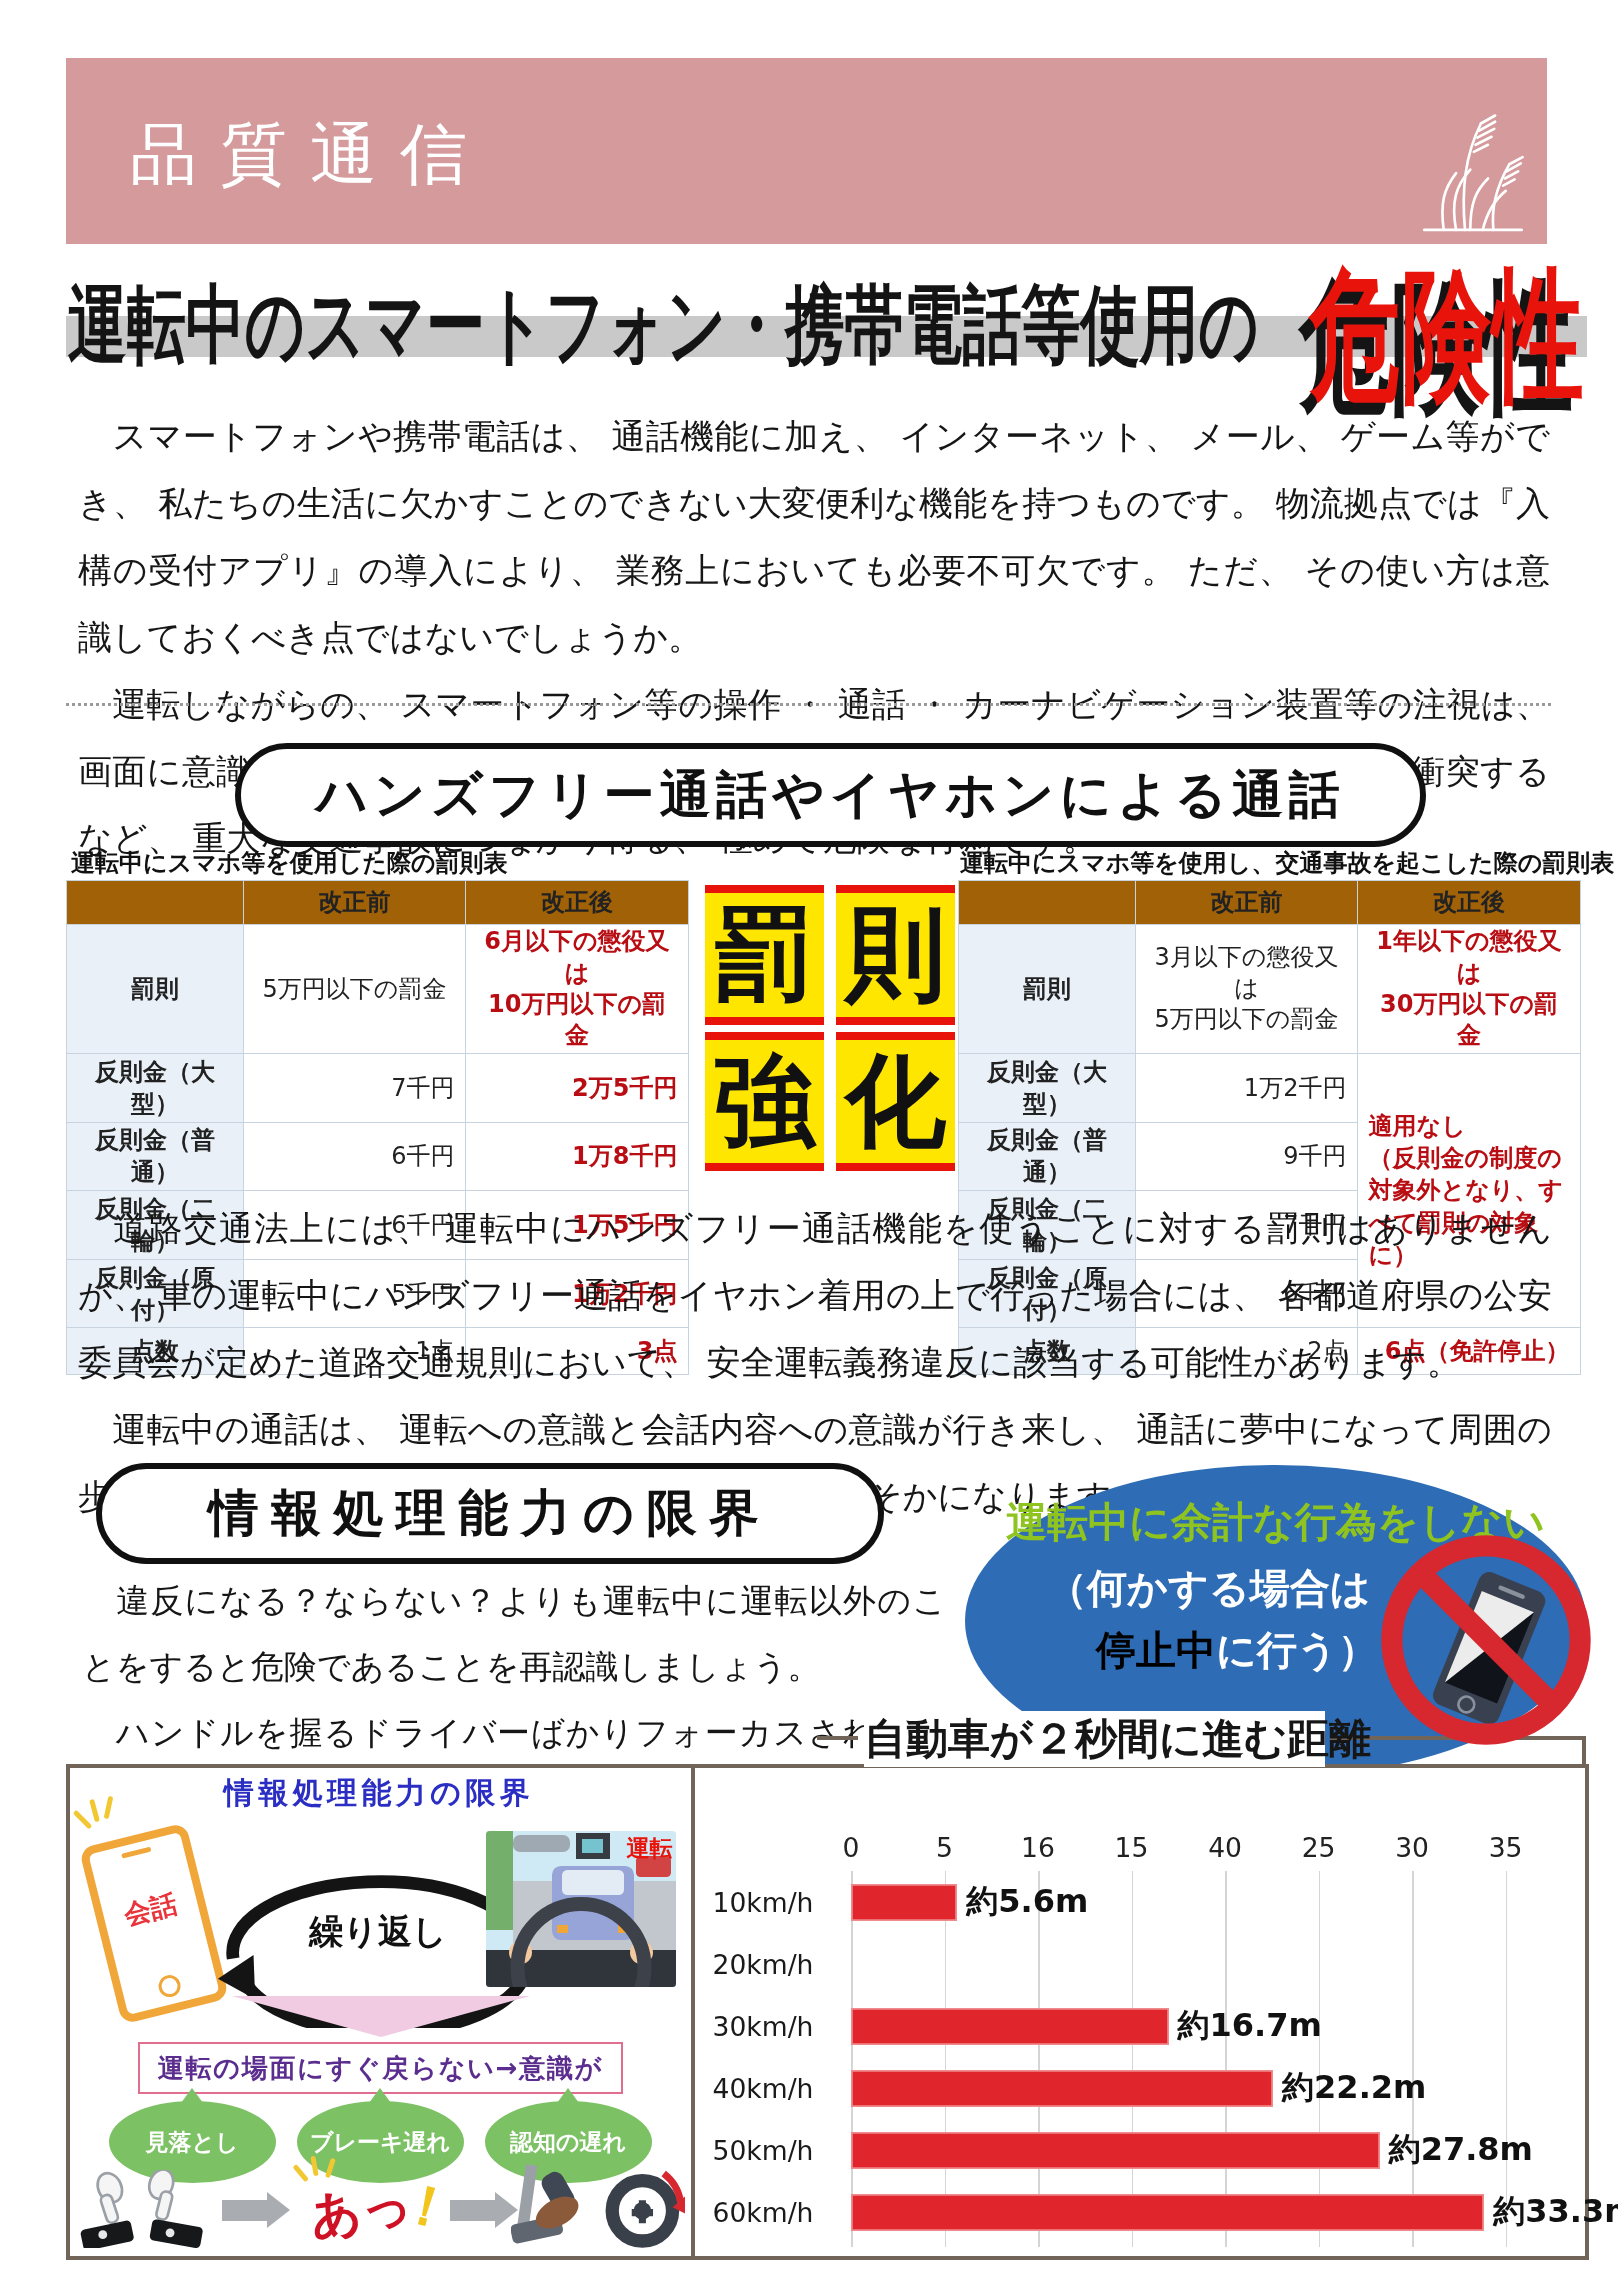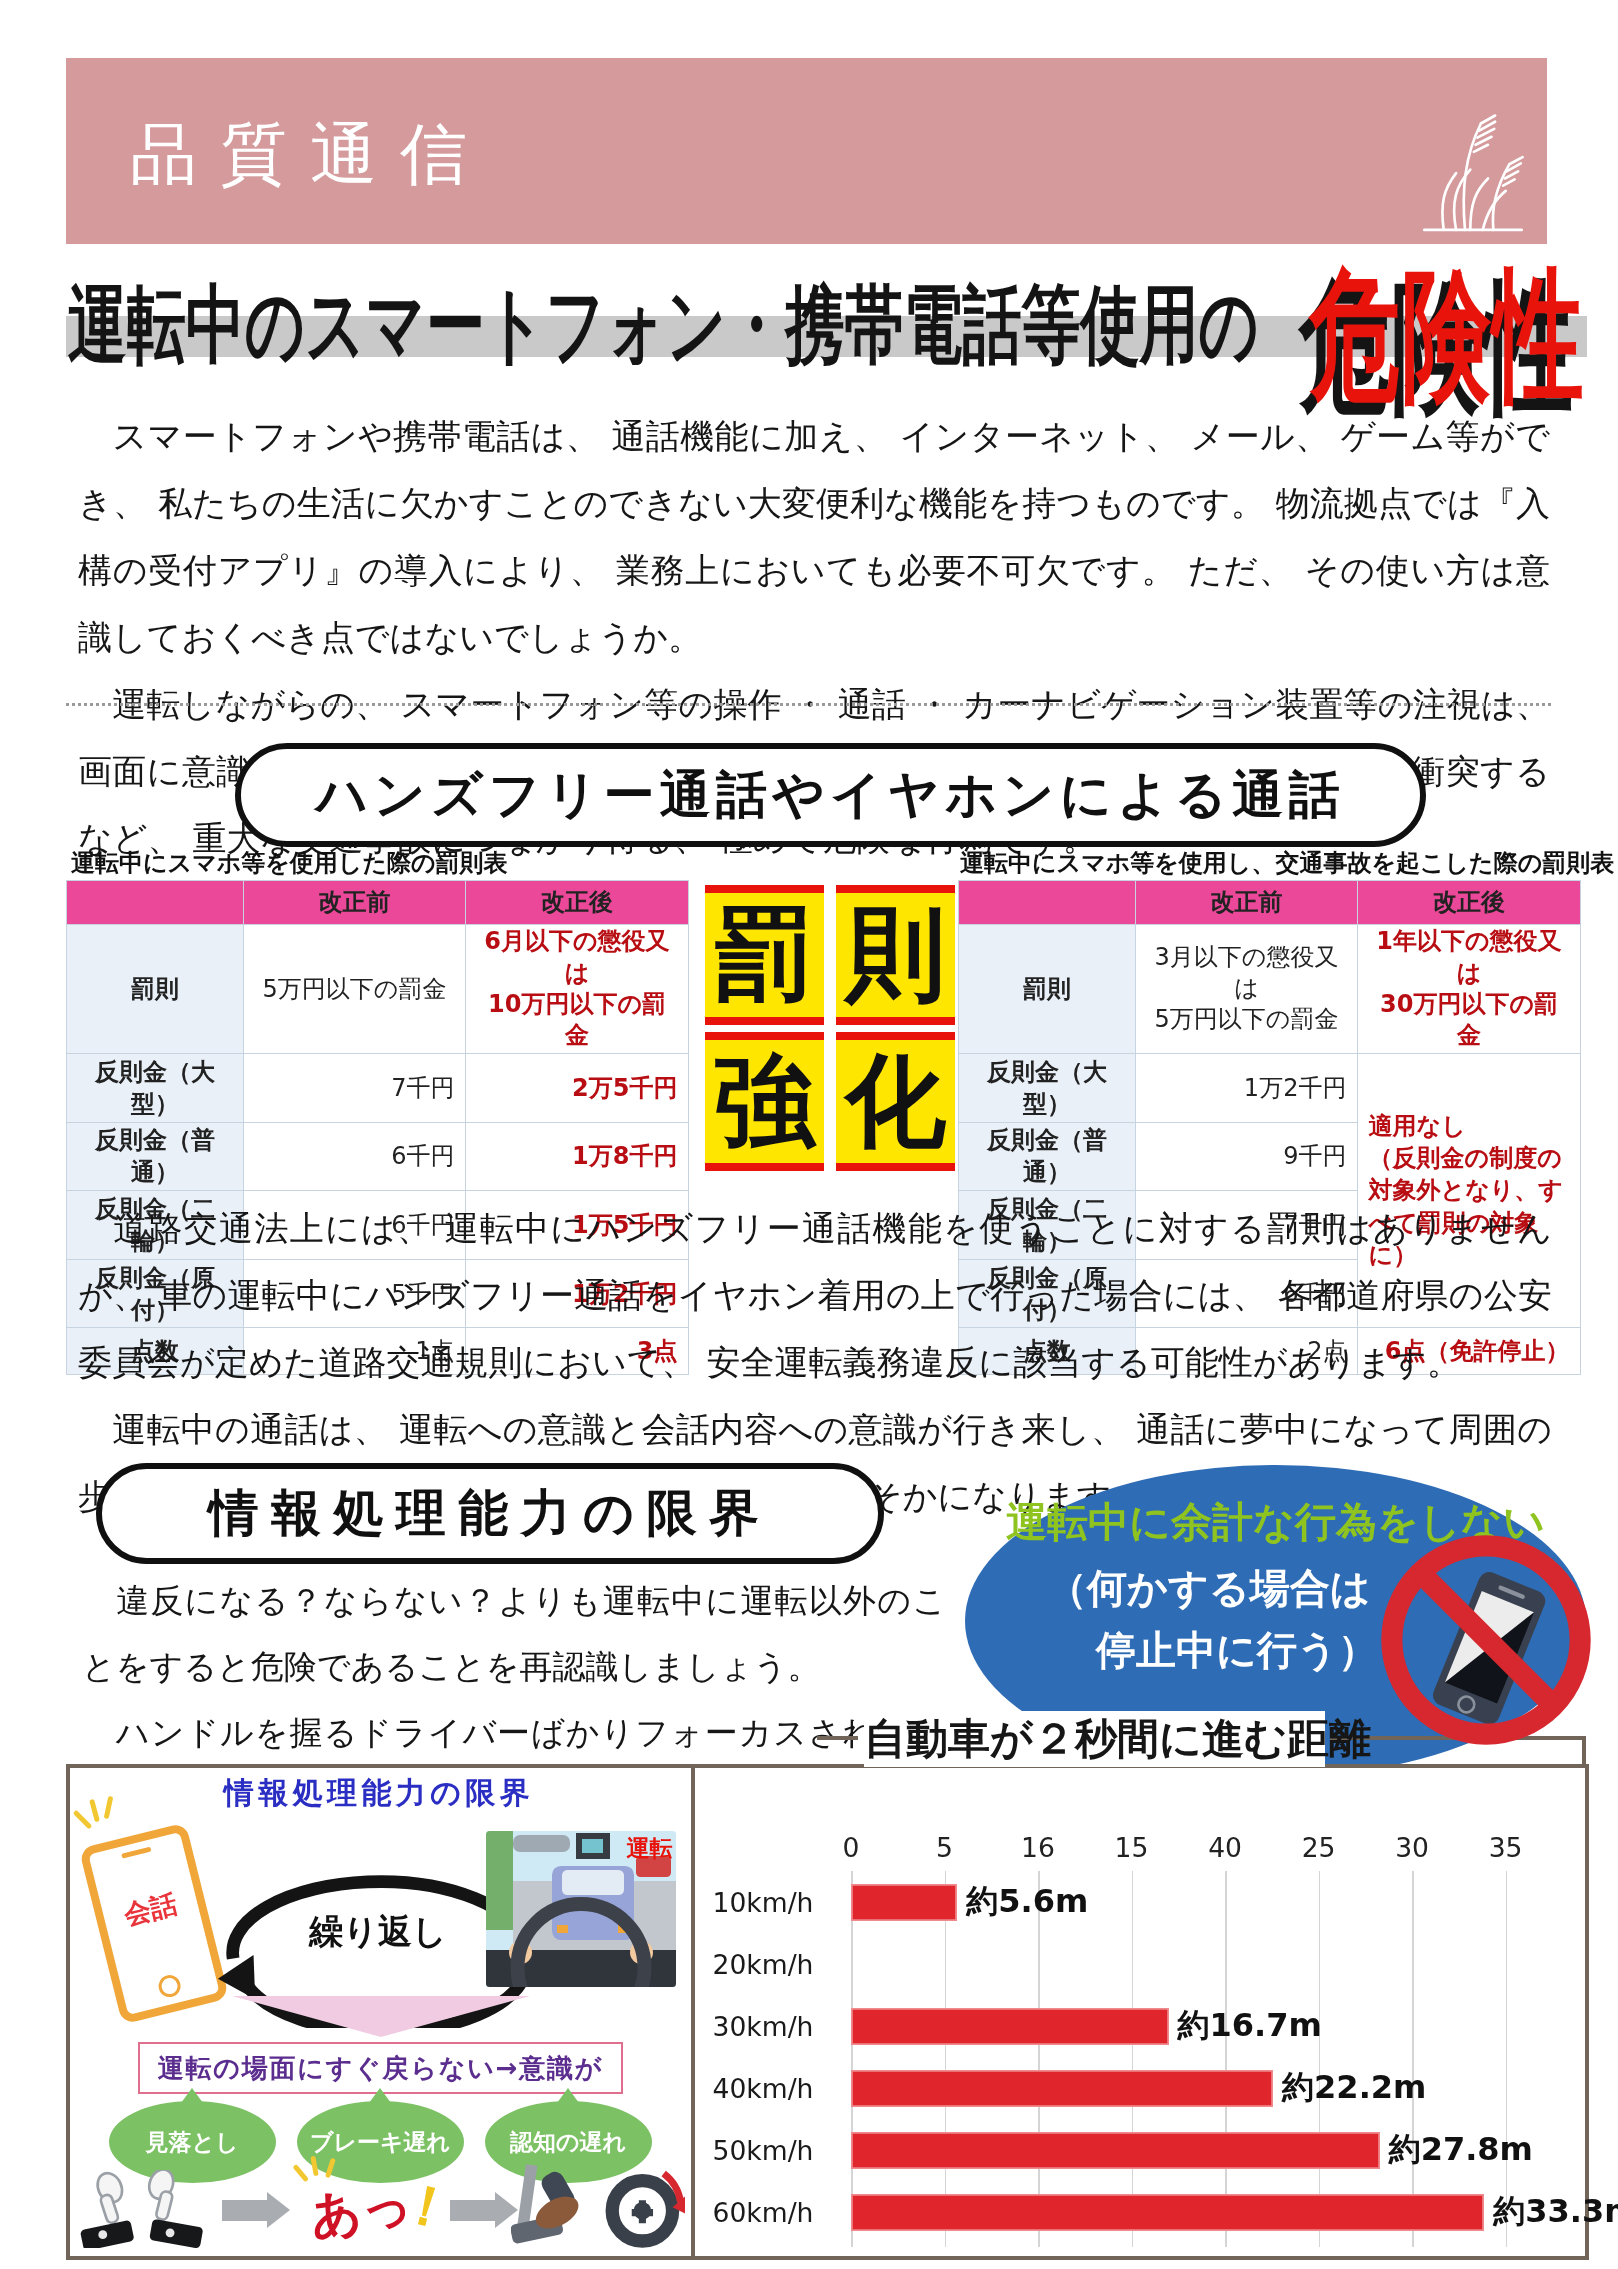--- a/index.html
+++ b/index.html
@@ -34,21 +34,21 @@
   #pill2{left:96px;top:1463px;width:776px;height:89px;font-size:50px;letter-spacing:12.4px;}
 
   .tcaption{position:absolute;font-size:24px;font-weight:bold;color:#111;white-space:nowrap;}
   #cap-left{left:71px;top:847px;}
   #cap-right{left:960px;top:847px;}
 
   .ptable{position:absolute;width:622px;border-collapse:collapse;table-layout:fixed;font-size:24px;background:#fff;color:#222;}
   #table-left{left:66px;top:880px;}
   #table-right{left:958px;top:880px;}
   .ptable th,.ptable td{border:1.8px solid #c7d3df;padding:1.8px 10.6px;}
-  .ptable thead th{height:39px;background:#ec4899;font-weight:bold;text-align:center;}
+  .ptable thead th{height:39px;background:#a16207;font-weight:bold;text-align:center;}
   .ptable .rowlabel{background:#e9f0f7;font-weight:bold;text-align:center;}
   .ptable .val{text-align:right;background:#fff;}
   .ptable .after{color:#b80d12;font-weight:bold;text-align:right;}
   .ptable .center{text-align:center;}
   .pre{white-space:pre-line;line-height:1.3;}
   .r-pen td{height:76px;}
   .r-fine td{height:42px;}
   .r-pts td{height:42px;}
   .merged{color:#b80d12;font-weight:bold;text-align:left;vertical-align:middle;white-space:pre-line;line-height:1.35;padding:5.3px 7px 5.3px 12.4px;}
 
@@ -57,21 +57,21 @@
          grid-template-columns:1fr 1fr;grid-template-rows:1fr 1fr;gap:7px 12.4px;}
   .tile{background:#ffe600;border-top:8.9px solid #e8140c;border-bottom:8.9px solid #e8140c;
         display:flex;align-items:center;justify-content:center;font-size:101px;font-weight:bold;color:#111;line-height:1;}
 
   
   #callout{position:absolute;left:965px;top:1465px;width:621px;height:312px;background:#2e6cb5;border-radius:50%;}
   .co-line{position:absolute;font-weight:bold;white-space:nowrap;}
   #co1{top:30px;width:100%;text-align:center;font-size:41px;color:#8fc31f;}
   #co2{top:96px;left:82px;font-size:40px;color:#fff;}
   #co3{top:158px;left:131px;font-size:40px;color:#fff;}
-  #co3 .green{color:#ffffff;}
+  #co3 .green{color:#000000;}
   #no-phone{position:absolute;left:1376px;top:1530px;z-index:2;}
 
   
   #bottombox{position:absolute;left:66px;top:1764px;width:1515px;height:488px;border:4.4px solid #71655a;background:#fff;}
   #bbdivider{position:absolute;left:621px;top:0;width:4.4px;height:100%;background:#71655a;}
   #chart-title{position:absolute;left:864px;top:1711px;width:461px;text-align:right;font-size:42px;font-weight:bold;
        background:#fff;z-index:3;white-space:nowrap;}
   .tline{position:absolute;background:#71655a;z-index:1;}
   #tline-l{left:817px;top:1736px;width:41px;height:4.4px;}
   #tline-r{left:1330px;top:1736px;width:256px;height:4.4px;}

